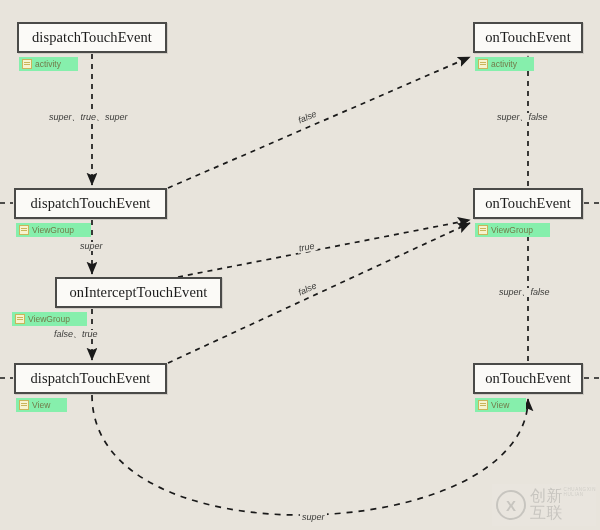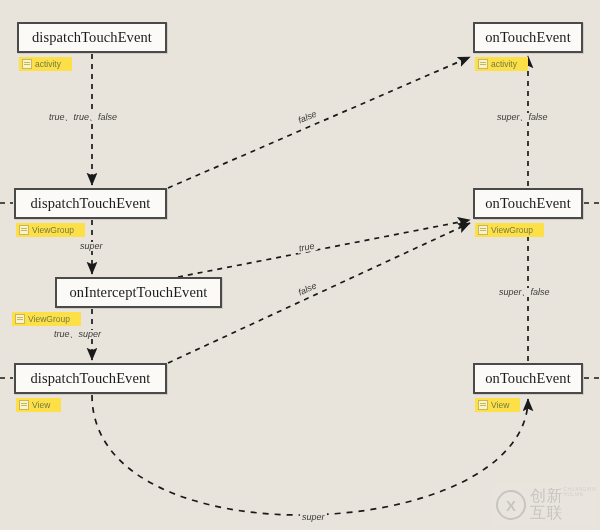--- a/index.html
+++ b/index.html
@@ -23,25 +23,25 @@
     font-size:14.5px;
     color:#1a1a1a;
     letter-spacing:.1px;
     white-space:nowrap;
     box-shadow:1px 1px 0 rgba(0,0,0,.10);
   }
   .node .nlabel{line-height:1;font-weight:400;}
 
   .stereo{
     position:absolute;
-    background:#fde047;
+    background:#86efac;
     color:#6c7c46;
     font-family:"Liberation Sans",sans-serif;
     font-size:8.5px;
-    padding:2px 11px 2px 3px;
+    padding:2px 17px 2px 3px;
     display:flex;align-items:center;gap:3px;
     white-space:nowrap;
     line-height:1;
   }
   .stereo .sicon{
     width:8px;height:8px;
     border:1px solid #c9b55a;
     background:#f7f3cf;
     position:relative;
     flex:0 0 auto;
@@ -178,33 +178,33 @@
   </div>
 
   <div class="node" style="left:473px;top:363px;width:110px;height:31px;">
     <span class="nlabel">onTouchEvent</span>
   </div>
   <div class="stereo" style="left:475px;top:398px;">
     <span class="sicon"></span>
     <span class="stext">View</span>
   </div>
 
-  <div class="edge-label" style="left:47px;top:113px;">true、true、false</div>
+  <div class="edge-label" style="left:47px;top:113px;">super、true、super</div>
 
   <div class="edge-label" style="left:296px;top:113px;transform:rotate(-23deg);">false</div>
 
   <div class="edge-label" style="left:495px;top:113px;">super、false</div>
 
   <div class="edge-label" style="left:78px;top:242px;">super</div>
 
   <div class="edge-label" style="left:297px;top:243px;transform:rotate(-11deg);">true</div>
 
   <div class="edge-label" style="left:296px;top:285px;transform:rotate(-25deg);">false</div>
 
-  <div class="edge-label" style="left:52px;top:330px;">true、super</div>
+  <div class="edge-label" style="left:52px;top:330px;">false、true</div>
 
   <div class="edge-label" style="left:497px;top:288px;">super、false</div>
 
   <div class="edge-label" style="left:300px;top:513px;">super</div>
 
   <div class="watermark">
     <div class="wmark">X</div>
     <div class="wtext">
       <span class="wcn">创新互联</span>
       <span class="wsub">CHUANGXIN HULIAN</span>

